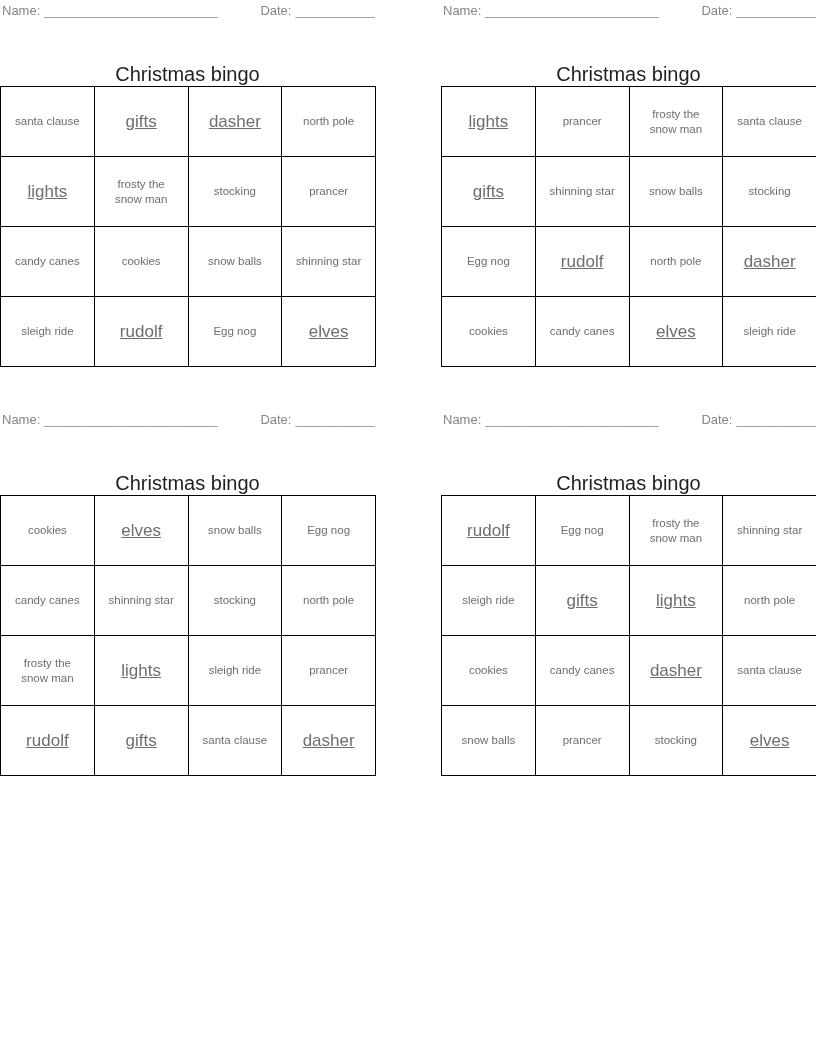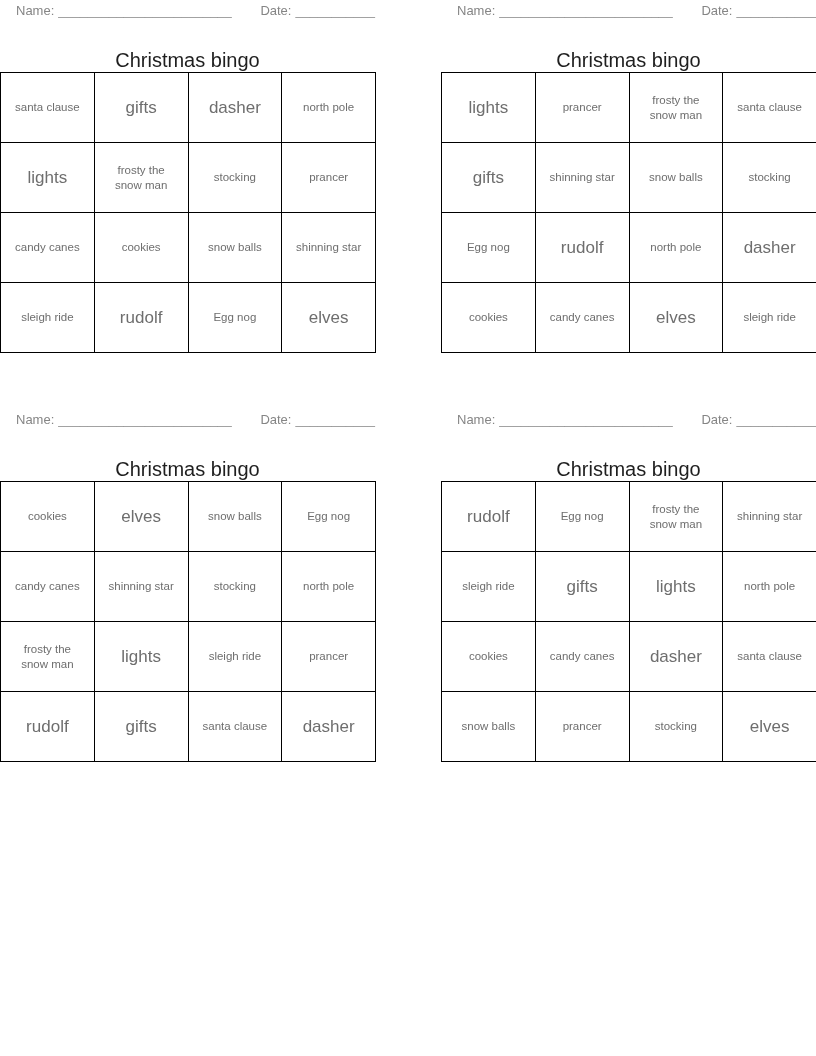--- a/index.html
+++ b/index.html
@@ -23,31 +23,31 @@
   .pos-bl { left: 0px;   top: 409px; }
   .pos-br { left: 441px; top: 409px; }
 
   .meta {
     display: flex;
     justify-content: space-between;
     align-items: baseline;
     color: #858585;
     font-size: 13px;
     line-height: 15px;
-    padding-left: 16px;
+    padding-left: 2px;
     margin-top: 3px;
     white-space: nowrap;
   }
   .blank {
     margin-left: 4px;
     color: #8f8f8f;
     letter-spacing: 0px;
   }
   .card-title {
-    margin-top: 31px;
+    margin-top: 45px;
     text-align: center;
     font-size: 20px;
     line-height: 23px;
     color: #1f1f1f;
     font-weight: 400;
   }
   table.grid {
     border-collapse: collapse;
     table-layout: fixed;
     width: 375px;
@@ -58,21 +58,21 @@
     height: 70px;
     box-sizing: border-box;
     text-align: center;
     vertical-align: middle;
     color: #6e6e6e;
     padding: 2px 8px;
     line-height: 1.25;
     word-wrap: break-word;
   }
   td.small { font-size: 11.5px; }
-  td.large { font-size: 17px; }
+  td.large { font-size: 17px; text-decoration: underline; }
 </style>
 </head>
 <body>
 
 <div class="card pos-tl">
   <div class="meta">
     <span><span>Name:</span><span class="blank">________________________</span></span>
     <span><span>Date:</span><span class="blank">___________</span></span>
   </div>
   <div class="card-title">Christmas bingo</div>

